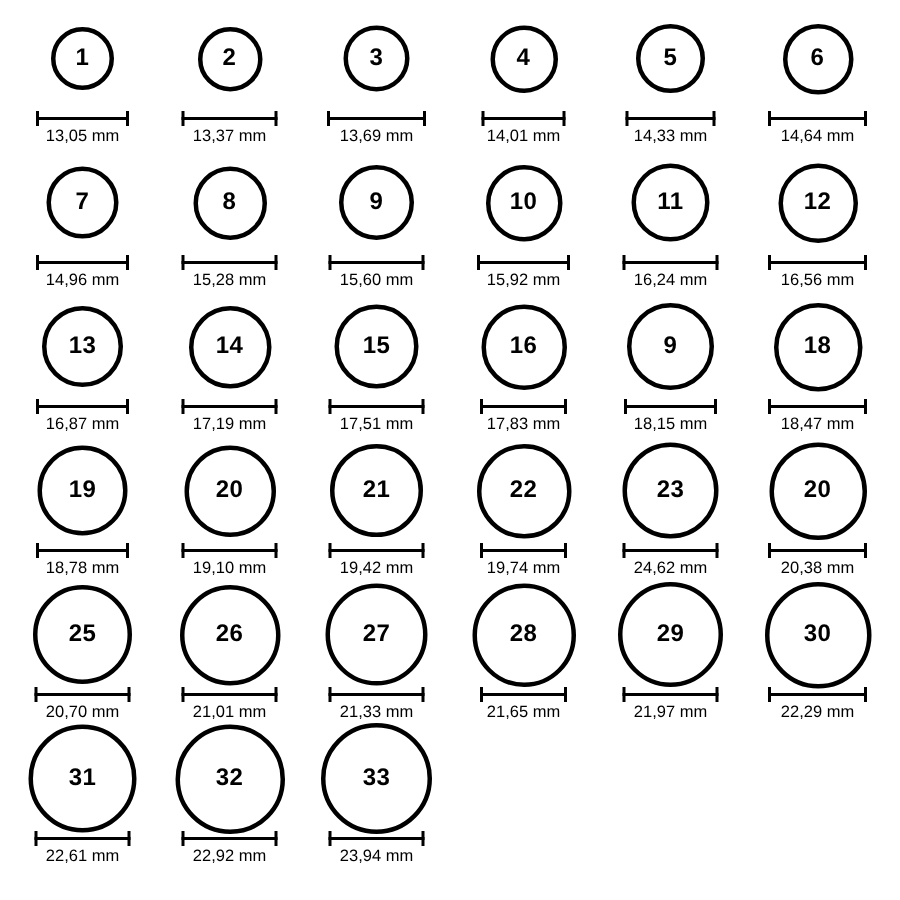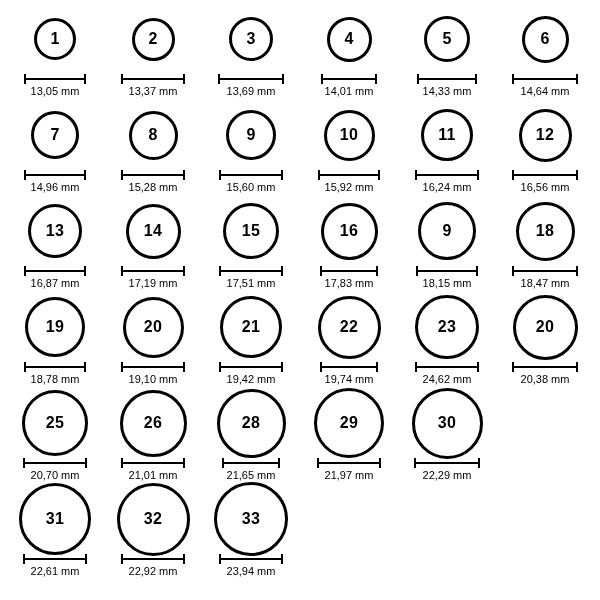--- a/index.html
+++ b/index.html
@@ -437,20 +437,33 @@
         </div>
         <div class="ring-measure" style="width: 64px;">
           <div class="bar"></div>
           <div class="tick left"></div>
           <div class="tick right"></div>
         </div>
         <div class="ring-mm">21,01 mm</div>
       </div>
       <div class="ring-cell">
         <div class="ring-circle-wrap">
+          <div class="ring-circle" style="width: 68px; height: 68px;">
+            <span class="ring-size">27</span>
+          </div>
+        </div>
+        <div class="ring-measure" style="width: 64px;">
+          <div class="bar"></div>
+          <div class="tick left"></div>
+          <div class="tick right"></div>
+        </div>
+        <div class="ring-mm">21,33 mm</div>
+      </div>
+      <div class="ring-cell">
+        <div class="ring-circle-wrap">
           <div class="ring-circle" style="width: 69px; height: 69px;">
             <span class="ring-size">28</span>
           </div>
         </div>
         <div class="ring-measure" style="width: 58px;">
           <div class="bar"></div>
           <div class="tick left"></div>
           <div class="tick right"></div>
         </div>
         <div class="ring-mm">21,65 mm</div>

